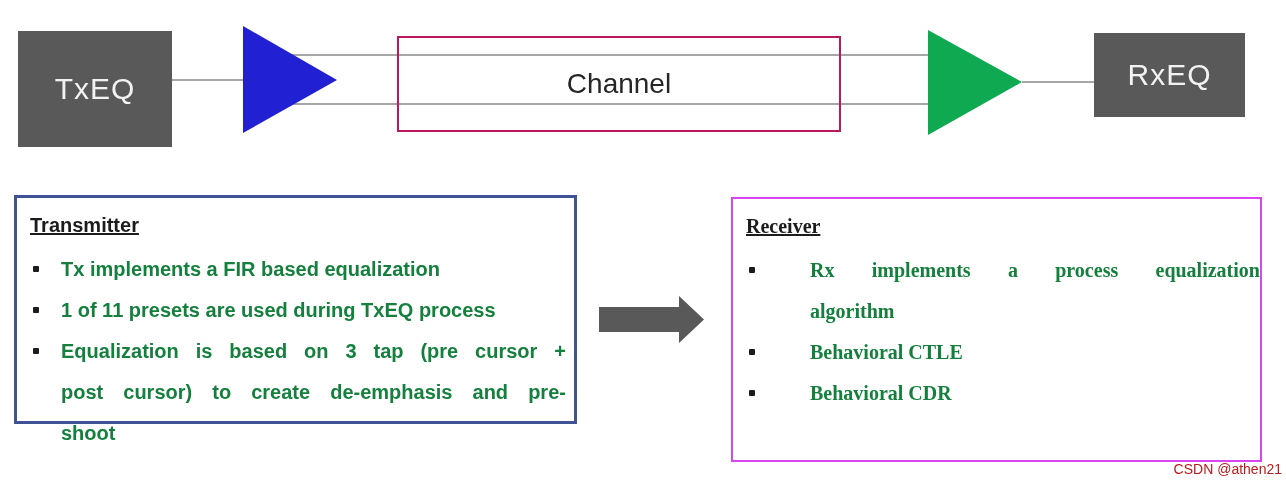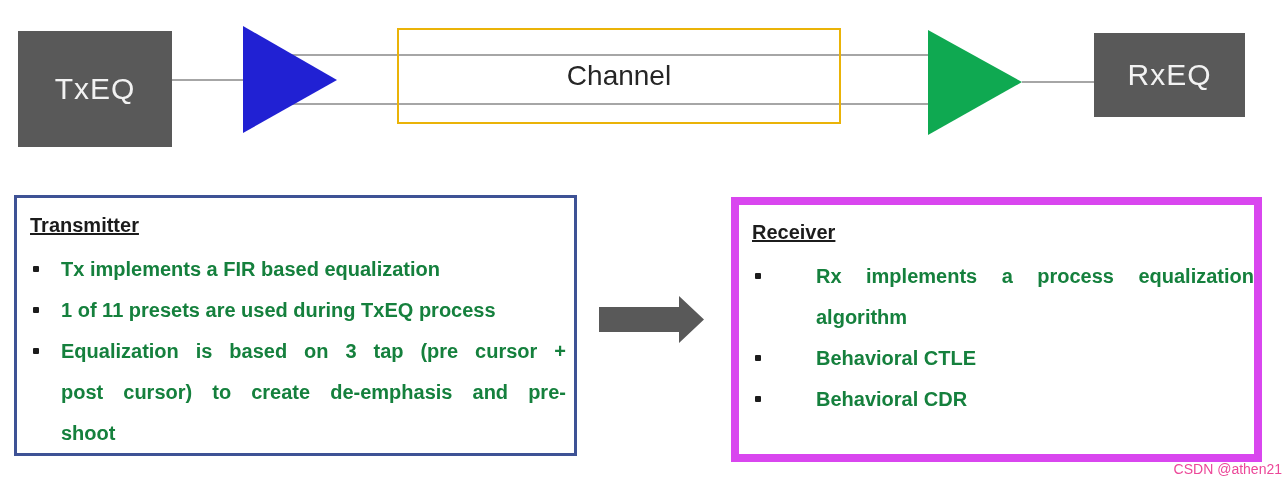--- a/index.html
+++ b/index.html
@@ -24,37 +24,37 @@
     display: flex;
     align-items: center;
     justify-content: center;
     font-size: 30px;
     letter-spacing: 1px;
   }
   #txeq-block { left: 18px;   top: 31px; width: 154px; height: 116px; }
   #rxeq-block { left: 1094px; top: 33px; width: 151px; height: 84px; }
   #channel-block {
     position: absolute;
-    left: 397px; top: 28px; width: 444px; height: 96px;
+    left: 397px; top: 36px; width: 444px; height: 96px;
     box-sizing: border-box;
-    border: 2px solid #eab308;
+    border: 2px solid #be185d;
     background: transparent;
     color: #262626;
     display: flex;
     align-items: center;
     justify-content: center;
     font-size: 28px;
   }
   .panel {
     position: absolute;
     box-sizing: border-box;
     background: #ffffff;
   }
-  #transmitter-panel { left: 14px;  top: 195px; width: 563px; height: 261px; border: 3px solid #3e5295; }
-  #receiver-panel    { left: 731px; top: 197px; width: 531px; height: 265px; border: 8px solid #d946ef; }
+  #transmitter-panel { left: 14px;  top: 195px; width: 563px; height: 229px; border: 3px solid #3e5295; }
+  #receiver-panel    { left: 731px; top: 197px; width: 531px; height: 265px; border: 2px solid #d946ef; font-family: Liberation Serif, serif; }
   .panel-title {
     margin: 15px 0 12px 13px;
     font-size: 20px;
     font-weight: bold;
     text-decoration: underline;
     color: #1c1c1c;
     line-height: 24px;
   }
   .bullet-row { display: flex; padding-left: 16px; }
   .dot { width: 28px; flex: none; }
@@ -76,21 +76,21 @@
   .line { line-height: 41px; white-space: nowrap; }
   .line.justify {
     display: flex;
     justify-content: space-between;
     white-space: normal;
   }
   #watermark {
     position: absolute;
     right: 4px; top: 461px;
     font-size: 14px;
-    color: #ec4899;
+    color: #b91c1c;
   }
 </style>
 </head>
 <body>
 
 <div class="stage">
 
   <svg class="diagram-layer" viewBox="0 0 1286 485">
     <line x1="172" y1="80" x2="243" y2="80" stroke-width="2" stroke="#a6a6a6"></line>
     <line x1="243" y1="55" x2="928" y2="55" stroke-width="2" stroke="#a6a6a6"></line>

